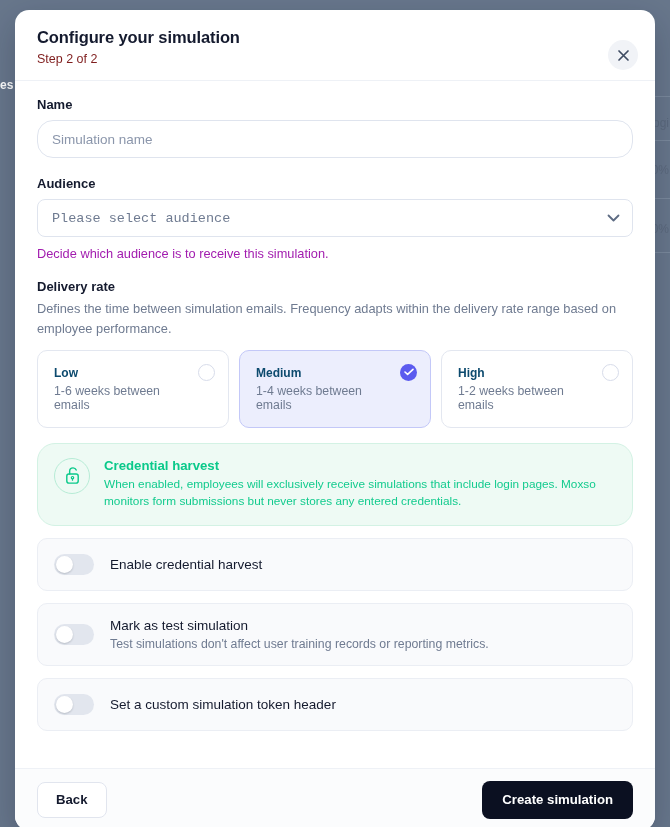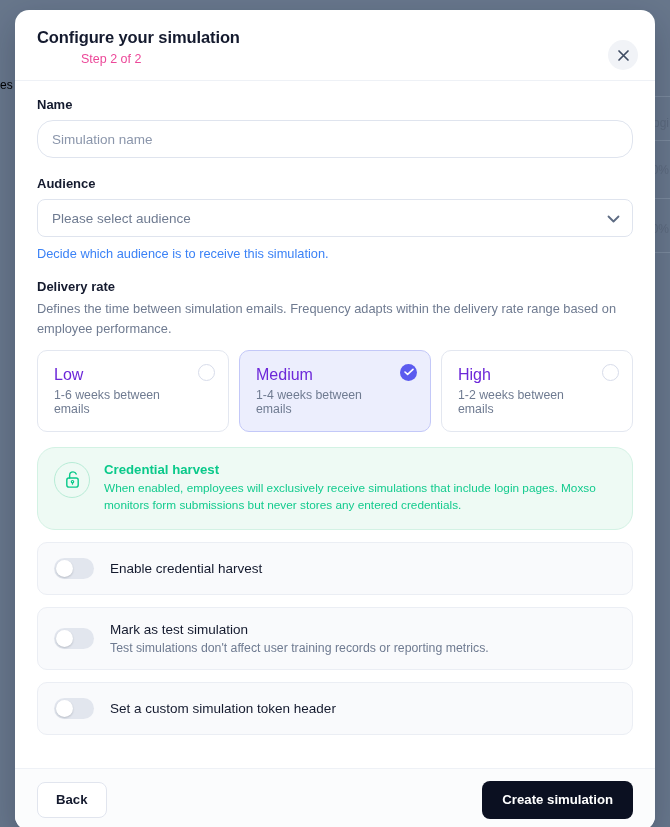--- a/index.html
+++ b/index.html
@@ -21,22 +21,22 @@
     position: absolute;
     inset: 0;
     background: #68778c;
     overflow: hidden;
   }
   .bg-left-text {
     position: absolute;
     left: 0px;
     top: 78px;
     font-size: 12px;
-    font-weight: 400;
-    color: #000000;
+    font-weight: 700;
+    color: #ffffff;
     letter-spacing: .2px;
   }
   .bg-right-col {
     position: absolute;
     right: 0;
     top: 0;
     width: 28px;
     height: 100%;
   }
   .bg-right-text {
@@ -81,22 +81,21 @@
   }
   .modal-title {
     font-size: 16.5px;
     font-weight: 700;
     color: #141a2e;
     letter-spacing: -.1px;
   }
   .modal-step {
     margin-top: 5px;
     font-size: 12.5px;
-    color: #ec4899;
-    margin-left: 44px;
+    color: #7f1d1d;
   }
   .close-btn {
     position: absolute;
     right: 17px;
     top: 30px;
     width: 30px;
     height: 30px;
     border-radius: 50%;
     background: #f1f3f7;
     border: none;
@@ -128,21 +127,21 @@
     border-radius: 16px;
     padding: 0 14px;
     font-size: 13.5px;
     color: #141a2e;
     font-family: "Liberation Sans", sans-serif;
     background: #fff;
     outline: none;
   }
   .text-input::placeholder { color: #8b96ab; }
 
-  .select-wrap { position: relative; }
+  .select-wrap { position: relative; font-family: Liberation Mono, monospace; }
   .select-box {
     width: 100%;
     height: 38px;
     border: 1px solid #dfe4ee;
     border-radius: 8px;
     padding: 0 34px 0 14px;
     font-size: 13.5px;
     color: #6f7b91;
     display: flex;
     align-items: center;
@@ -154,21 +153,21 @@
     right: 13px;
     top: 50%;
     transform: translateY(-50%);
     pointer-events: none;
     display: block;
   }
 
   .helper-text {
     margin-top: 9px;
     font-size: 12.8px;
-    color: #3b82f6;
+    color: #a21caf;
   }
 
   .section-gap { margin-top: 18px; }
 
   .section-title {
     font-size: 13px;
     font-weight: 700;
     color: #141a2e;
   }
   .section-desc {
@@ -192,23 +191,23 @@
     background: #fff;
     padding: 15px 38px 15px 16px;
     cursor: pointer;
     min-height: 63px;
   }
   .rate-card.selected {
     background: #eceefd;
     border-color: #c3c8f8;
   }
   .rate-name {
-    font-size: 16px;
-    font-weight: 400;
-    color: #6d28d9;
+    font-size: 12px;
+    font-weight: 700;
+    color: #0c4a6e;
   }
   .rate-sub {
     margin-top: 4px;
     font-size: 12.3px;
     color: #6f7b91;
   }
   .radio-dot {
     position: absolute;
     right: 13px;
     top: 13px;

